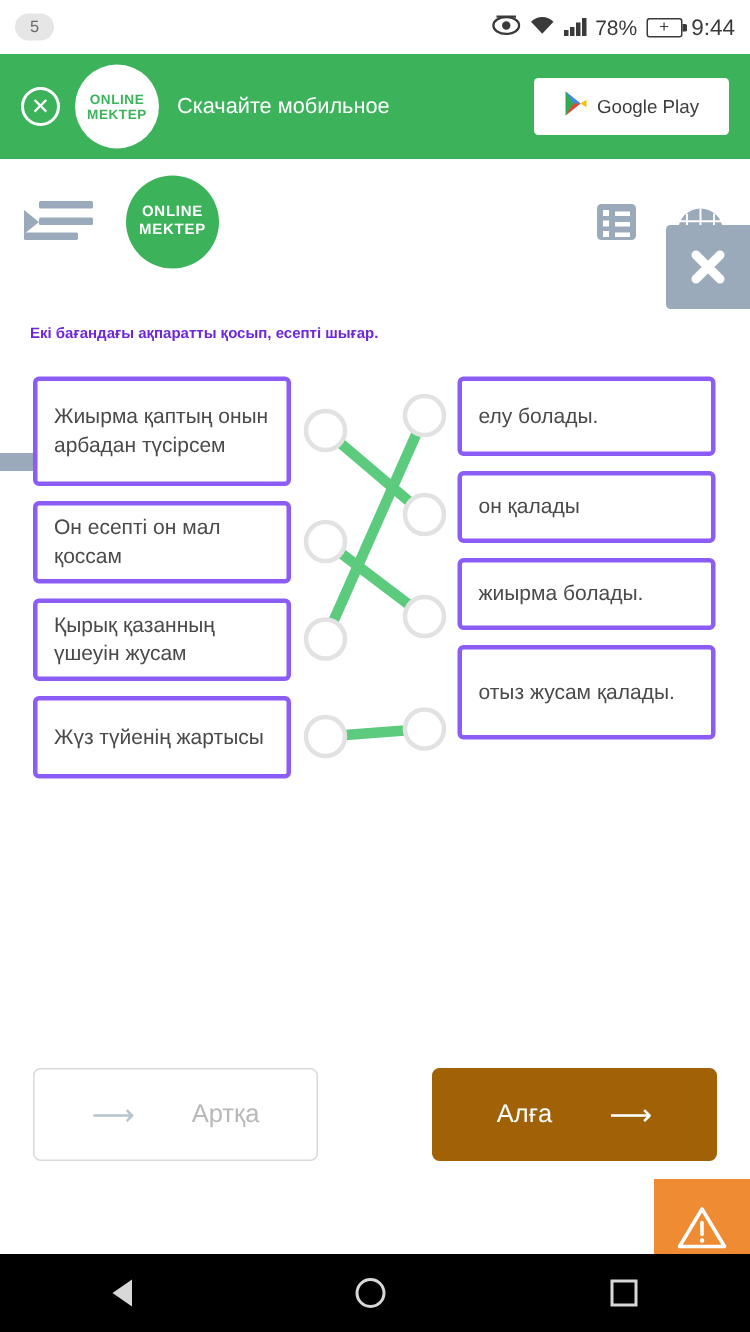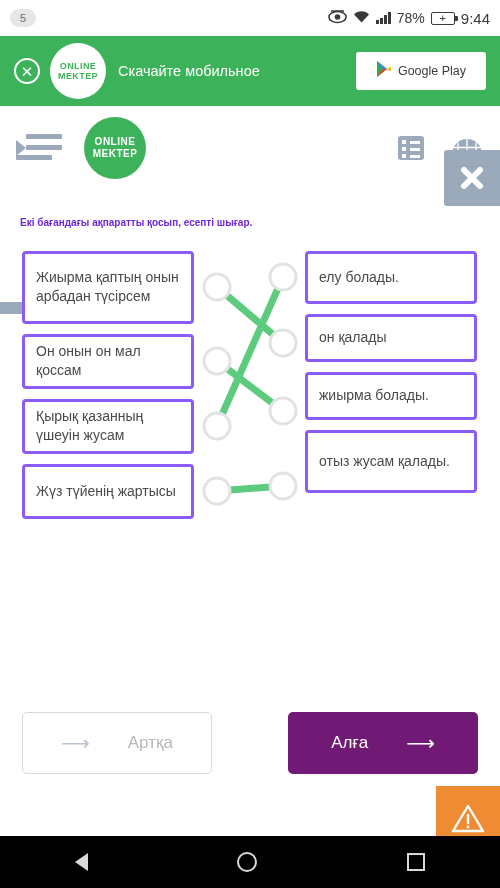--- a/index.html
+++ b/index.html
@@ -271,40 +271,40 @@
           <circle cx="197" cy="175" r="13" fill="#ffffff" stroke="#e2e2e2" stroke-width="3"></circle>
           <circle cx="197" cy="240" r="13" fill="#ffffff" stroke="#e2e2e2" stroke-width="3"></circle>
           <circle cx="263" cy="26" r="13" fill="#ffffff" stroke="#e2e2e2" stroke-width="3"></circle>
           <circle cx="263" cy="92" r="13" fill="#ffffff" stroke="#e2e2e2" stroke-width="3"></circle>
           <circle cx="263" cy="160" r="13" fill="#ffffff" stroke="#e2e2e2" stroke-width="3"></circle>
           <circle cx="263" cy="235" r="13" fill="#ffffff" stroke="#e2e2e2" stroke-width="3"></circle>
         </svg>
 
       <div class="col col-left">
         <div class="opt" style="position:absolute;top:0;left:0;width:172px;height:73px;">Жиырма қаптың онын арбадан түсірсем</div>
-        <div class="opt" style="position:absolute;top:83px;left:0;width:172px;height:55px;">Он онын он мал қоссам</div>
+        <div class="opt" style="position:absolute;top:83px;left:0;width:172px;height:55px;">Он есепті он мал қоссам</div>
         <div class="opt" style="position:absolute;top:148px;left:0;width:172px;height:55px;">Қырық қазанның үшеуін жусам</div>
         <div class="opt" style="position:absolute;top:213px;left:0;width:172px;height:55px;">Жүз түйенің жартысы</div>
       </div>
 
       <div class="col col-right">
         <div class="opt" style="position:absolute;top:0;left:0;width:172px;height:53px;text-align:right;">елу болады.</div>
         <div class="opt" style="position:absolute;top:63px;left:0;width:172px;height:48px;">он қалады</div>
         <div class="opt" style="position:absolute;top:121px;left:0;width:172px;height:48px;">жиырма болады.</div>
         <div class="opt" style="position:absolute;top:179px;left:0;width:172px;height:63px;">отыз жусам қалады.</div>
       </div>
     </div>
   </div>
 
   <div class="footer">
     <div class="btn-back">
       <span class="arrow-l">⟶</span>
       <span>Артқа</span>
     </div>
-    <div class="btn-next" style="background: #701a75;">
+    <div class="btn-next" style="background: #a16207;">
       <span>Алға</span>
       <span class="arrow-r">⟶</span>
     </div>
   </div>
 
   <div class="warn-btn" style="background: rgb(239, 139, 51);">
     <svg width="34" height="31" viewBox="0 0 34 31">
       <path d="M17 3 L32 28 L2 28 Z" fill="none" stroke="#fff" stroke-width="2.4" stroke-linejoin="round"></path>
       <path d="M17 12 L17 20" stroke="#fff" stroke-width="2.4" stroke-linecap="round"></path>
       <circle cx="17" cy="24" r="1.5" fill="#fff"></circle>

